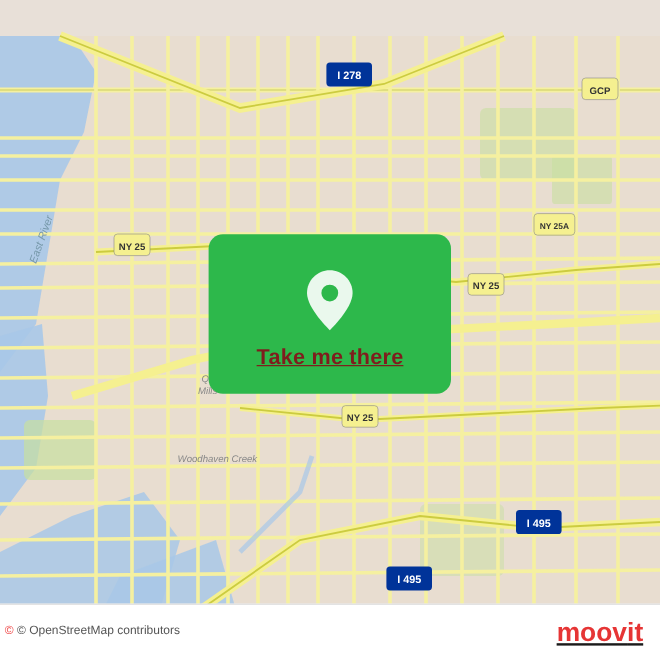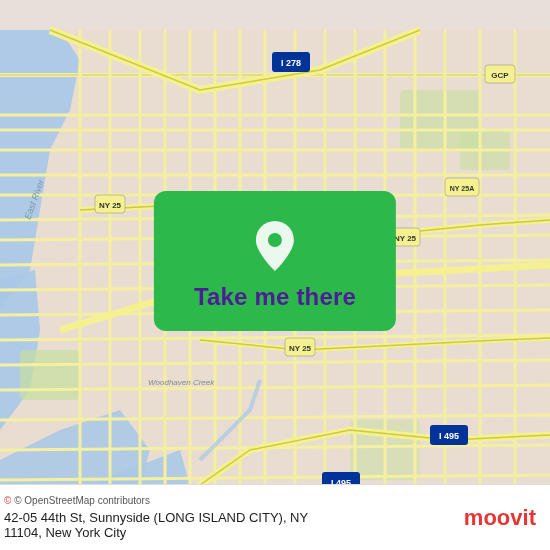--- a/index.html
+++ b/index.html
@@ -48,20 +48,21 @@
     #moovit-logo {
       display: flex;
       align-items: center;
       flex-shrink: 0;
     }
 
     #moovit-logo-text {
       font-size: 22px;
       font-weight: bold;
       color: #1a1a1a;
+      text-decoration: underline;
     }
 
     #moovit-logo-text span {
       color: #e63535;
     }
 
     
     #cta-overlay {
       position: absolute;
       top: 50%;
@@ -76,25 +77,26 @@
       z-index: 10;
     }
 
     #pin-icon {
       width: 44px;
       height: 54px;
       margin-bottom: 10px;
     }
 
     #cta-button-text {
-      color: #4c1d95;
-      font-size: 24px;
+      color: #7f1d1d;
+      font-size: 18px;
       font-weight: 600;
       letter-spacing: 0.2px;
       white-space: nowrap;
+      text-decoration: underline;
     }
 
     
     #map-svg {
       width: 100%;
       height: 100%;
     }
   </style>
 </head>
 <body>
@@ -211,24 +213,20 @@
     <span id="cta-button-text">Take me there</span>
   </div>
 
   
   <div id="bottom-bar">
     <div id="bottom-left">
       <span id="osm-credit">
         <span style="color:#e44;">©</span>
         <span>© OpenStreetMap contributors</span>
       </span>
-      <span id="address-text">
-        <span>42-05 44th St, Sunnyside (LONG ISLAND CITY), NY</span><br>
-        <span>11104, New York City</span>
-      </span>
     </div>
     <div id="moovit-logo">
       <span id="moovit-logo-text">
         <span>moov</span><span style="color:#e63535;">it</span>
       </span>
     </div>
   </div>
 </div>
 
 </body></html>

